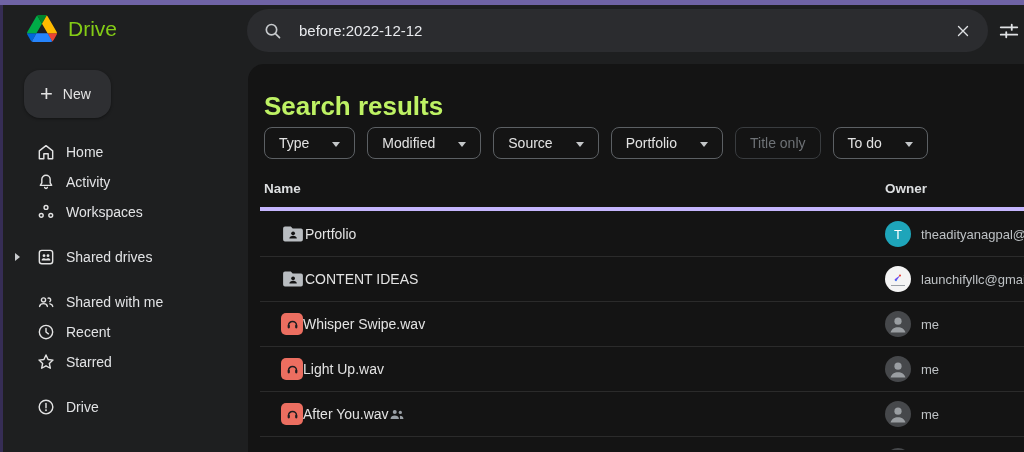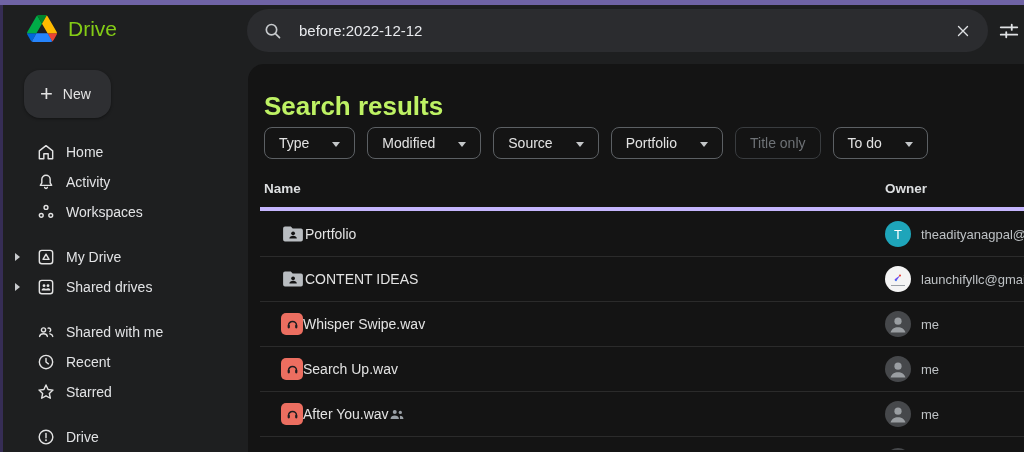--- a/index.html
+++ b/index.html
@@ -151,30 +151,20 @@
             </svg>
         </span>
         <span class="nlabel">Workspaces</span>
       </div>
     </div>
 
     <div class="nav-section">
       <div class="nav-item">
         <span class="chev"></span>
         <span class="nicon">
-          <svg width="20" height="20" viewBox="0 0 24 24" fill="none" stroke="#e3e3e3" stroke-width="1.7" stroke-linejoin="round">
-              <rect x="4" y="4" width="16" height="16" rx="3"></rect>
-              <path d="m12 8.6 3.6 6.2H8.4z"></path>
-            </svg>
-        </span>
-        <span class="nlabel">My Drive</span>
-      </div>
-      <div class="nav-item">
-        <span class="chev"></span>
-        <span class="nicon">
           <svg width="20" height="20" viewBox="0 0 24 24">
               <rect x="4" y="4" width="16" height="16" rx="3" fill="none" stroke="#e3e3e3" stroke-width="1.7"></rect>
               <circle cx="9.6" cy="10.4" r="1.7" fill="#e3e3e3"></circle>
               <circle cx="14.4" cy="10.4" r="1.7" fill="#e3e3e3"></circle>
               <path d="M6.8 15.6c0-1.4 1.3-2.2 2.8-2.2 1 0 1.9.3 2.4.9.5-.6 1.4-.9 2.4-.9 1.5 0 2.8.8 2.8 2.2v.6H6.8z" fill="#e3e3e3"></path>
             </svg>
         </span>
         <span class="nlabel">Shared drives</span>
       </div>
     </div>
@@ -324,21 +314,21 @@
 
       <div class="row">
         <div class="cell-name">
           <span class="audio-chip">
             <svg width="15" height="15" viewBox="0 0 24 24">
                 <path d="M5.6 13.5a6.4 6.4 0 0 1 12.8 0" fill="none" stroke="#1d1d20" stroke-width="2.4"></path>
                 <rect x="4.2" y="12.2" width="3.6" height="6" rx="1.7" fill="#1d1d20"></rect>
                 <rect x="16.2" y="12.2" width="3.6" height="6" rx="1.7" fill="#1d1d20"></rect>
               </svg>
           </span>
-          <span class="fname">Search Up.wav</span>
+          <span class="fname">Light Up.wav</span>
         </div>
         <div class="cell-owner">
           <span class="avatar avatar-me">
             <svg width="26" height="26" viewBox="0 0 26 26">
                 <circle cx="13" cy="10.2" r="3.6" fill="#9a9ea2"></circle>
                 <path d="M5.6 21.5c.9-3.4 3.9-5.2 7.4-5.2s6.5 1.8 7.4 5.2z" fill="#9a9ea2"></path>
               </svg>
           </span>
           <span class="owner-text">me</span>
         </div>

